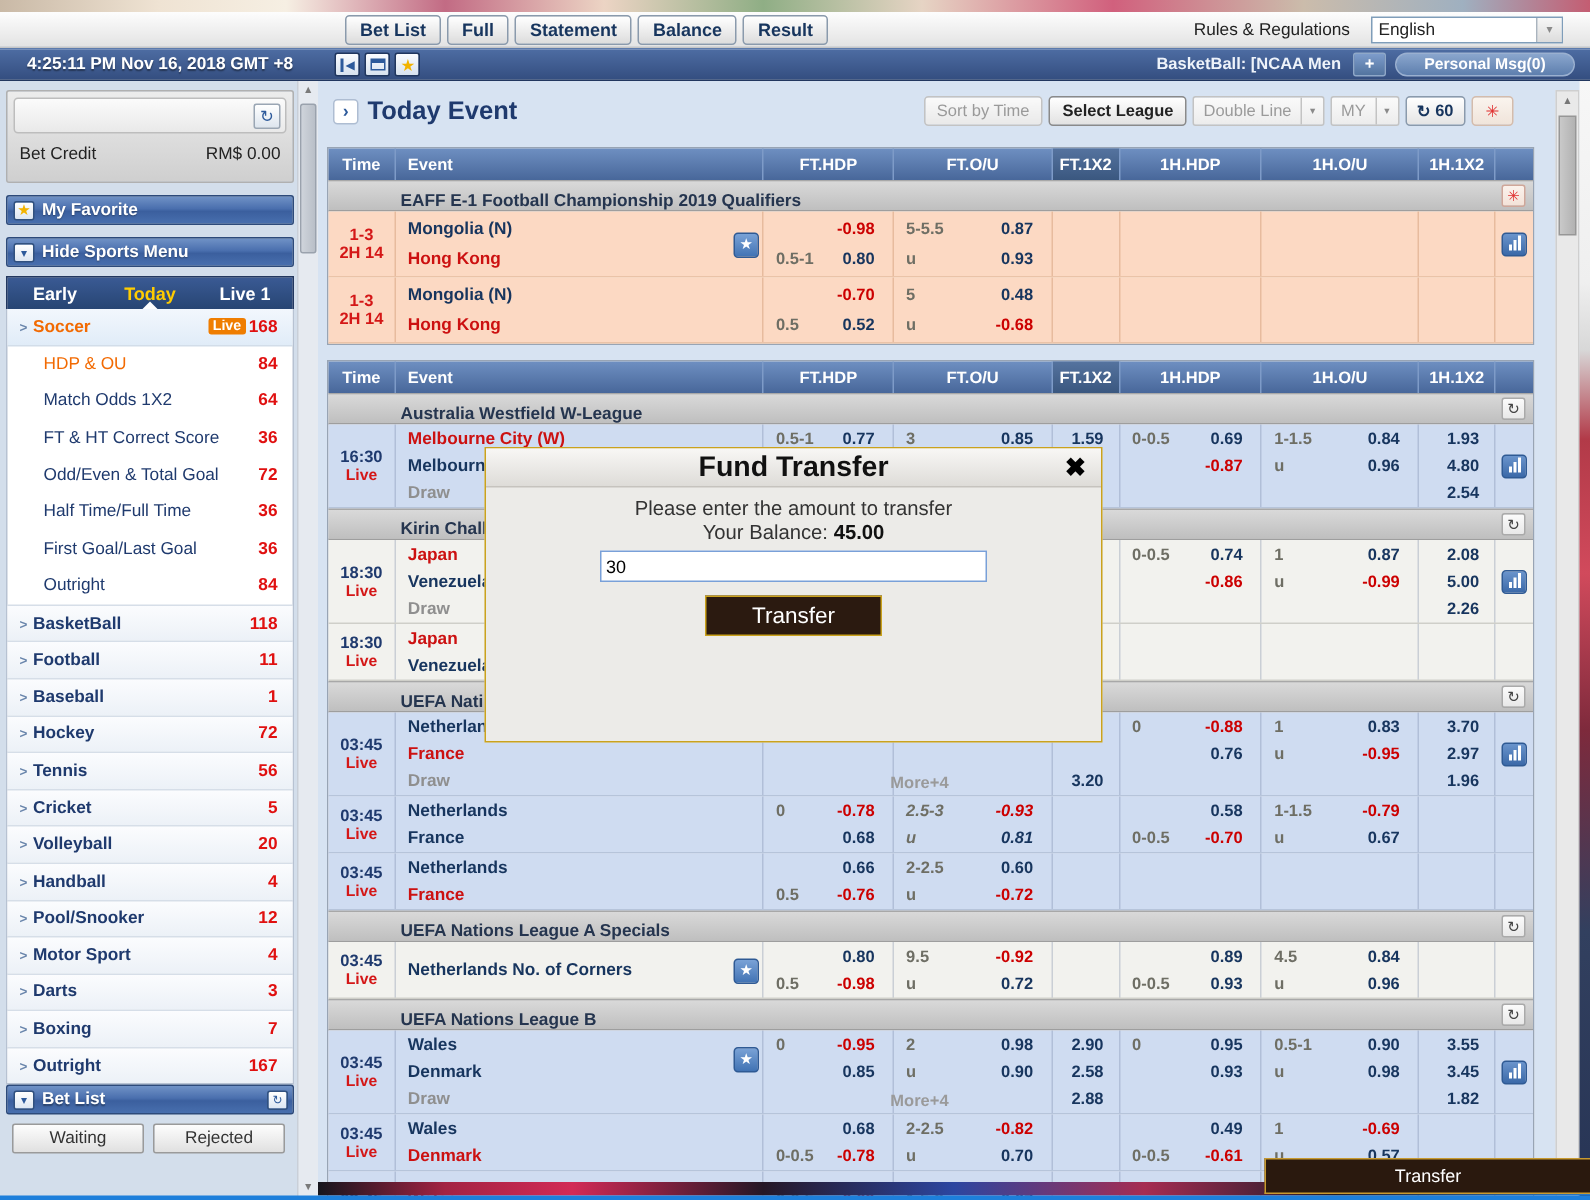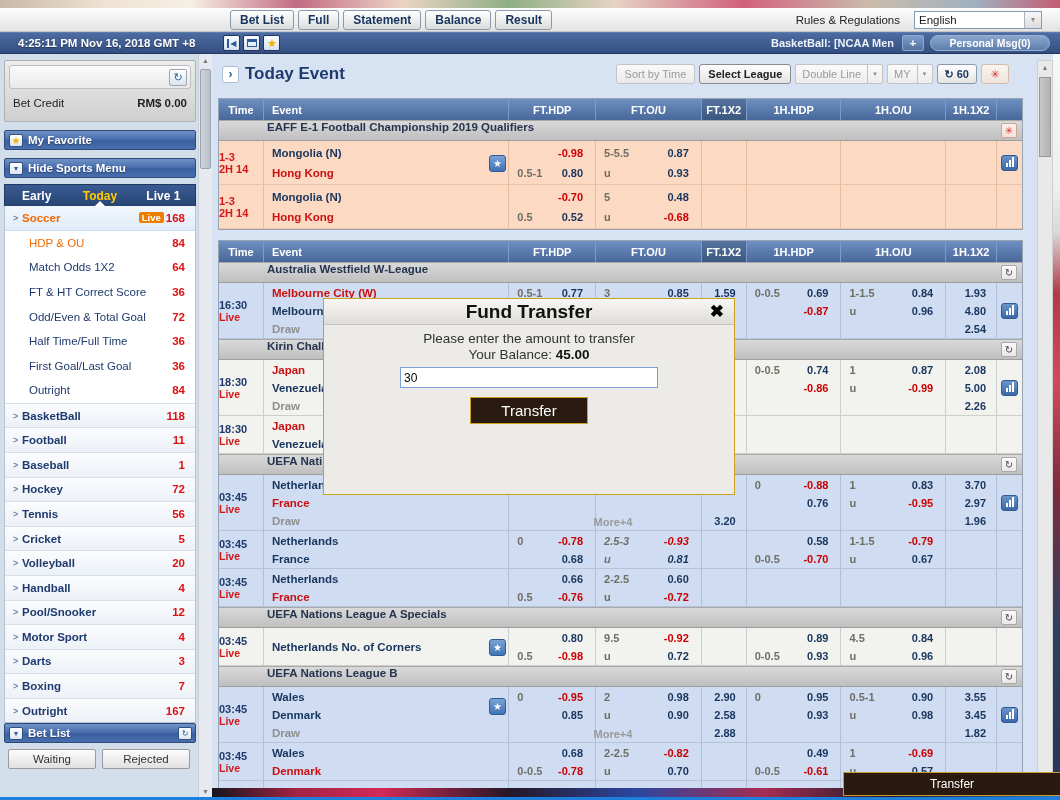--- a/index.html
+++ b/index.html
@@ -33,21 +33,21 @@
   .ib-ticker{margin-left:auto;font-weight:bold;font-size:11px;color:#eef3fa}
   .ib-plus{width:22px;height:16px;margin-left:8px;border:1px solid #8fa8c8;border-radius:2px;background:linear-gradient(#7d9ccb,#53749f);color:#fff;font-weight:bold;display:flex;align-items:center;justify-content:center;cursor:pointer}
   .ib-msg{width:120px;height:16px;margin:0 10px 0 6px;border:1px solid #9ab0d0;border-radius:8px;background:linear-gradient(#8aa6cd,#5e7fae);color:#fff;font-weight:bold;font-size:10.5px;display:flex;align-items:center;justify-content:center;cursor:pointer}
 
   
   .sidebar{position:absolute;left:0;top:54px;width:212px;height:746px;background:#d3deeb;padding:6px 15px 0 0}
   .sb-panel{margin:0 0 0 4px;width:192px;height:62px;background:linear-gradient(#ececec,#cfcfcf);border:1px solid #b0b0b0;border-radius:2px;padding:4px}
   .sb-refreshbox{height:24px;background:linear-gradient(#fbfbfb,#e9e9e9);border:1px solid #bdbdbd;border-radius:3px;display:flex;align-items:center;justify-content:flex-end;padding-right:3px}
   .sb-refbtn{width:18px;height:17px;border:1px solid #9aa6b4;border-radius:2px;background:linear-gradient(#fff,#dde5ee);color:#2d5a9b;font-size:11px;display:flex;align-items:center;justify-content:center;cursor:pointer}
   .sb-credit{display:flex;justify-content:space-between;align-items:center;padding:8px 4px 0 4px;font-size:11.5px;color:#222}
-  .sb-credit .v{font-weight:bold}
+  .sb-credit .v{font-weight:normal}
   .sb-hdr{margin:8px 0 0 4px;width:192px;height:20px;border:1px solid #2d4a7a;border-radius:2px;background:linear-gradient(#7092c6,#4a6fae 45%,#3b5f9e 55%,#486fae);display:flex;align-items:center;gap:5px;padding-left:4px;cursor:pointer}
   .sb-hdr .box{width:14px;height:13px;background:linear-gradient(#fff,#dce6f2);border:1px solid #31517f;border-radius:2px;color:#2d5a9b;font-size:8px;display:flex;align-items:center;justify-content:center}
   .sb-hdr .box.st{color:#f2b300;font-size:10px}
   .sb-hdr .t{color:#fff;font-weight:bold;font-size:11.5px;text-shadow:0 1px 1px rgba(0,0,0,.35)}
   .sb-hdr .rref{margin-left:auto;margin-right:3px}
   .sb-tabs{margin:6px 0 0 4px;width:192px;height:22px;background:linear-gradient(#3a5档,#2c4a80);background:linear-gradient(#3a5a94,#274573);display:flex;border:1px solid #22375f;border-bottom:none}
   .sb-tab{flex:1;display:flex;align-items:center;justify-content:center;color:#fff;font-weight:bold;font-size:12px;cursor:pointer;position:relative}
   .sb-tab.active{color:#ffcc00}
   .sb-tab.active::after{content:"";position:absolute;bottom:0;left:50%;margin-left:-5px;border-left:5px solid transparent;border-right:5px solid transparent;border-bottom:5px solid #fff}
   .sb-list{margin-left:4px;width:192px;background:#fff;border:1px solid #b7c2d2;border-top:none}
@@ -84,34 +84,34 @@
   .mc-sel .chev{width:15px;height:18px;border-left:1px solid #c3c3c3;display:flex;align-items:center;justify-content:center;font-size:7px;color:#8a8a8a}
   .mc-ref{height:20px;display:flex;align-items:center;gap:3px;padding:0 7px;background:linear-gradient(#fff,#e4e4e4);border:1px solid #8a9aac;border-radius:3px;color:#17355e;font-weight:bold;cursor:pointer}
   .mc-spin{width:28px;height:20px;background:linear-gradient(#faf4ee,#f0e4da);border:1px solid #d4bcac;border-radius:3px;color:#e03030;font-size:11px;display:flex;align-items:center;justify-content:center;cursor:pointer}
 
   .btable{width:805px;border:1px solid #98a4b4;margin-top:10px;background:#fff}
   .thead{display:flex;height:21px;background:linear-gradient(#6e8fc1,#48679a)}
   .th{color:#fff;font-weight:bold;font-size:11px;display:flex;align-items:center;justify-content:center;border-left:1px solid #7e9bc8}
   .th:first-child{border-left:none}
   .th.ev{justify-content:flex-start;padding-left:8px}
   .th.dark{background:linear-gradient(#55739f,#3a577f)}
-  .league{height:21px;background:linear-gradient(#d9d9d9,#bfbfbf);border-top:1px solid #a8a8a8;border-bottom:1px solid #9e9e9e;display:flex;align-items:flex-start;position:relative}
+  .league{height:21px;background:linear-gradient(#d9d9d9,#bfbfbf);border-top:1px solid #a8a8a8;border-bottom:1px solid #9e9e9e;display:flex;align-items:flex-end;position:relative}
   .league .lname{padding-left:48px;font-weight:bold;font-size:11.5px;color:#25354f}
   .lg-ic{position:absolute;right:5px;top:2px;width:16px;height:15px;border:1px solid #aaa;border-radius:2px;background:linear-gradient(#fbfbfb,#e8e8e8);color:#444;font-size:10px;display:flex;align-items:center;justify-content:center;cursor:pointer}
   .lg-ic.spin{color:#e03030;border-color:#cfa79a;background:linear-gradient(#fbf2ec,#f3e2d8)}
   .row{display:flex;position:relative;border-bottom:1px solid #b6c4da}
   .row.blue{background:#cfdcf1}
   .row.white{background:#f2f2ee;border-bottom-color:#cfcfc9}
   .row.salmon{background:#fcd9c3;border-bottom-color:#eac3a8}
   .cell{display:flex;flex-direction:column;justify-content:center;border-left:1px solid rgba(100,120,150,.28)}
   .row.salmon .cell{border-left-color:#e7bb9e}
   .cell:first-child{border-left:none}
   .line,.team{height:18px;display:flex;align-items:center}
   .row.salmon .line,.row.salmon .team{height:20px}
-  .timec{align-items:flex-start;text-align:center}
+  .timec{align-items:center;text-align:center}
   .timec .tt{color:#1f3a6e;font-weight:bold;font-size:11px;justify-content:center}
   .timec .tt.red{color:#d41717}
   .timec .tlive{color:#d41717;font-weight:bold;font-size:10.5px;justify-content:center}
   .evc{padding-left:8px;position:relative}
   .team{font-weight:bold;font-size:11.5px}
   .c-navy{color:#17355e}
   .c-red{color:#cc1111}
   .c-gray{color:#8f8f8f}
   .hv{color:#6e6e64;font-weight:bold;padding-left:8px}
   .ov{margin-left:auto;padding-right:12px;color:#17355e;font-weight:bold;cursor:pointer}

